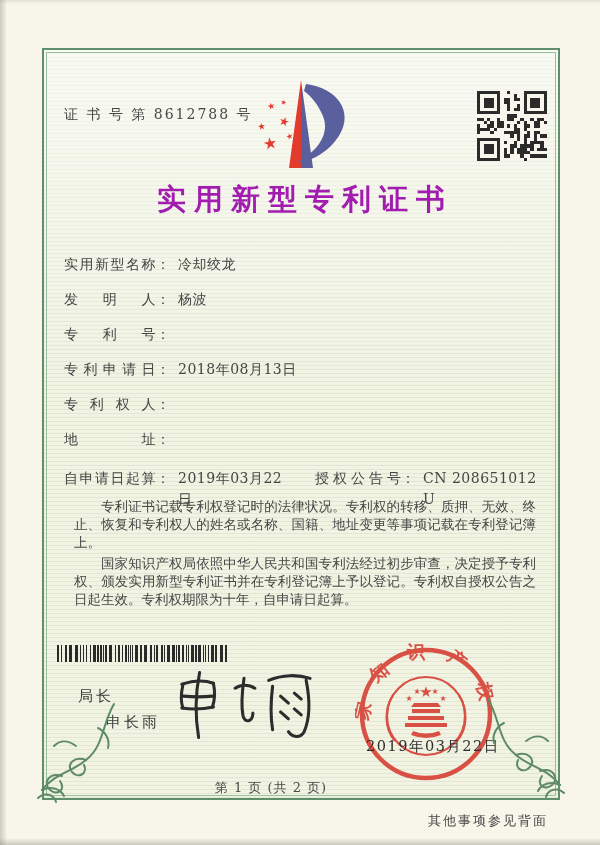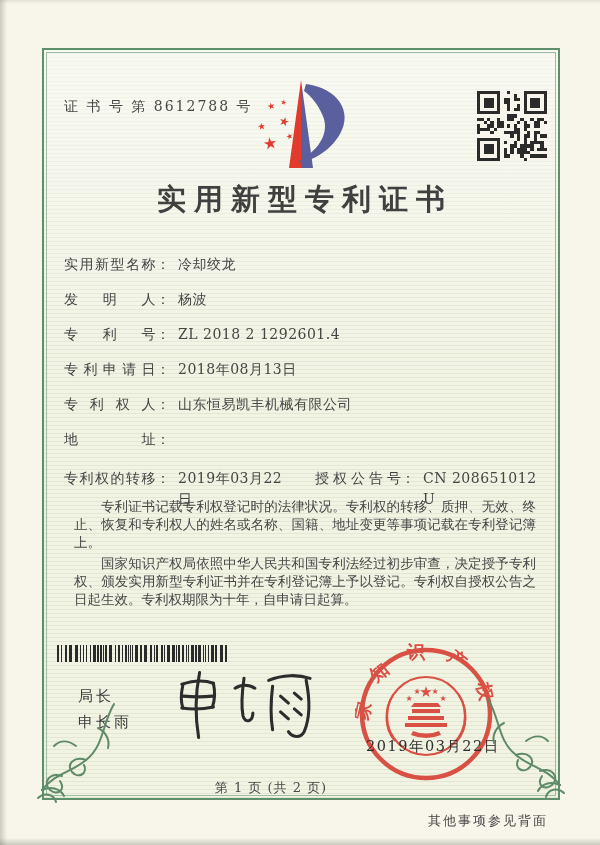--- a/index.html
+++ b/index.html
@@ -19,47 +19,47 @@
 
   
   .frame{position:absolute;left:42px;top:48px;width:518px;height:752px;box-sizing:border-box;
     border:2px solid #5f8e6b;
     background:
       linear-gradient(180deg, rgba(255,255,255,.55), rgba(255,255,255,0) 45%),
       repeating-linear-gradient(0deg, rgba(140,175,135,.17) 0 1px, rgba(140,175,135,0) 1px 4px),
       #f2f3e3;}
   .frame-inner{position:absolute;inset:2px;border:1px solid #9cbca3;}
 
-  .cert-no{position:absolute;left:64px;top:98px;font-size:14px;letter-spacing:2px;color:#474747;}
+  .cert-no{position:absolute;left:64px;top:106px;font-size:14px;letter-spacing:2px;color:#474747;}
 
   .logo{position:absolute;left:232px;top:74px;width:125px;height:108px;}
   .qr{position:absolute;left:477px;top:91px;width:70px;height:70px;}
 
   .title{position:absolute;left:42px;top:180px;width:518px;text-align:center;text-indent:8px;
-    font-size:29px;font-weight:700;letter-spacing:8px;color:#404040;}
+    font-size:29px;font-weight:700;letter-spacing:8px;color:#a21caf;}
 
   .frow{position:absolute;left:64px;width:478px;display:flex;align-items:flex-start;
     font-size:14px;line-height:21px;color:#454545;}
   .flabel{flex:none;width:92px;text-align:justify;text-align-last:justify;letter-spacing:.5px;}
   .fcolon{flex:none;margin-right:8px;}
   .fvalue{letter-spacing:.5px;}
   .g2label{flex:none;width:86px;text-align:justify;text-align-last:justify;margin-left:20px;}
   .dval{flex:none;width:117px;}
 
   .paras{position:absolute;left:74px;top:497px;width:462px;font-size:13.5px;line-height:18px;
     text-align:justify;color:#474747;}
   .paras p{margin:0;text-indent:2em;}
   .paras p + p{margin-top:3px;}
 
   .barcode{position:absolute;left:57px;top:645px;width:172px;height:17px;}
 
   .sig-post,.sig-name{position:absolute;left:78px;font-family:"DejaVu Sans","Liberation Sans",sans-serif;
     font-size:15px;letter-spacing:3px;color:#3c3c3c;}
   .sig-post{top:687px;}
-  .sig-name{top:713px;}
+  .sig-name{top:713px;margin-left:28px;}
   .sig-script{position:absolute;left:170px;top:665px;width:148px;height:82px;}
 
   .seal{position:absolute;left:355px;top:643px;width:142px;height:142px;opacity:.93;}
   .seal-date{position:absolute;left:366px;top:737px;font-size:14.5px;letter-spacing:1.5px;color:#2e2e2e;}
 
   .page-info{position:absolute;left:12px;top:779px;width:518px;text-align:center;
     font-size:13px;letter-spacing:1px;color:#474747;}
   .back-note{position:absolute;left:30px;top:812px;width:518px;text-align:right;
     font-size:13px;letter-spacing:2px;color:#474747;}
 
@@ -231,38 +231,36 @@
   <span class="fvalue">冷却绞龙</span>
 </div>
 <div class="frow" style="top:289px">
   <span class="flabel">发 明 人</span>
   <span class="fcolon">：</span>
   <span class="fvalue">杨波</span>
 </div>
 <div class="frow" style="top:324px">
   <span class="flabel">专 利 号</span>
   <span class="fcolon">：</span>
-  <span class="fvalue">ZL 2018 2 1292601.4</span>
 </div>
 <div class="frow" style="top:359px">
   <span class="flabel">专利申请日</span>
   <span class="fcolon">：</span>
   <span class="fvalue">2018年08月13日</span>
 </div>
 <div class="frow" style="top:394px">
   <span class="flabel">专 利 权 人</span>
   <span class="fcolon">：</span>
-  <span class="fvalue">山东恒易凯丰机械有限公司</span>
 </div>
 <div class="frow" style="top:429px">
   <span class="flabel">地 址</span>
   <span class="fcolon">：</span>
 </div>
 <div class="frow" style="top:468px">
-  <span class="flabel">专利权的转移</span>
+  <span class="flabel">自申请日起算</span>
   <span class="fcolon">：</span>
   <span class="fvalue dval">2019年03月22日</span>
   <span class="g2label">授权公告号</span>
   <span class="fcolon">：</span>
   <span class="fvalue">CN 208651012 U</span>
 </div>
 
 <div class="paras">
   <p>专利证书记载专利权登记时的法律状况。专利权的转移、质押、无效、终止、恢复和专利权人的姓名或名称、国籍、地址变更等事项记载在专利登记簿上。</p>
   <p>国家知识产权局依照中华人民共和国专利法经过初步审查，决定授予专利权、颁发实用新型专利证书并在专利登记簿上予以登记。专利权自授权公告之日起生效。专利权期限为十年，自申请日起算。</p>

